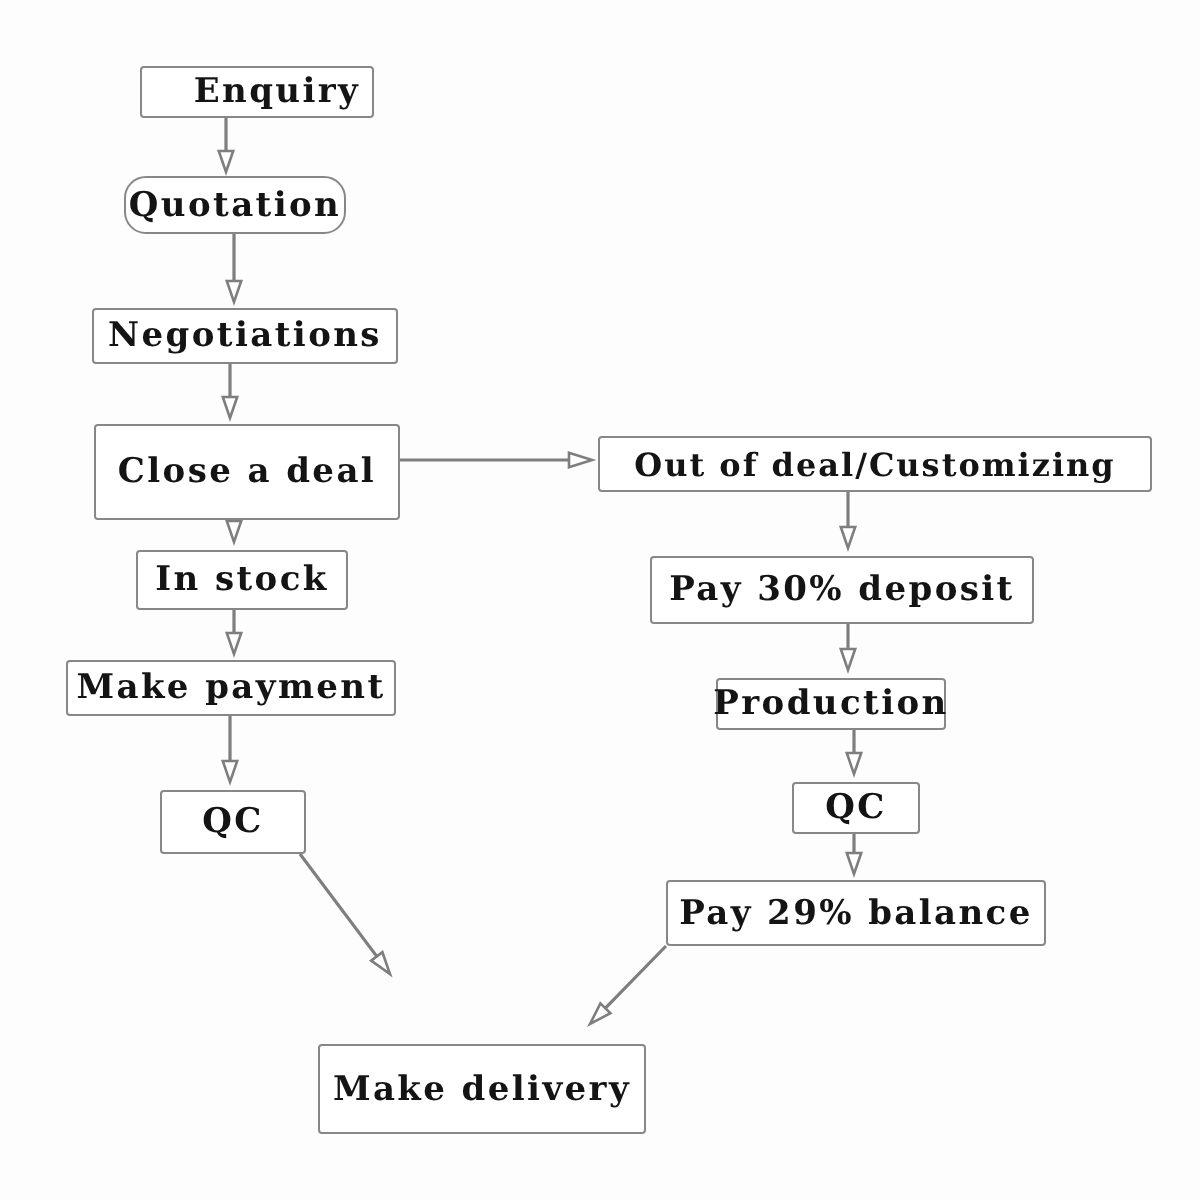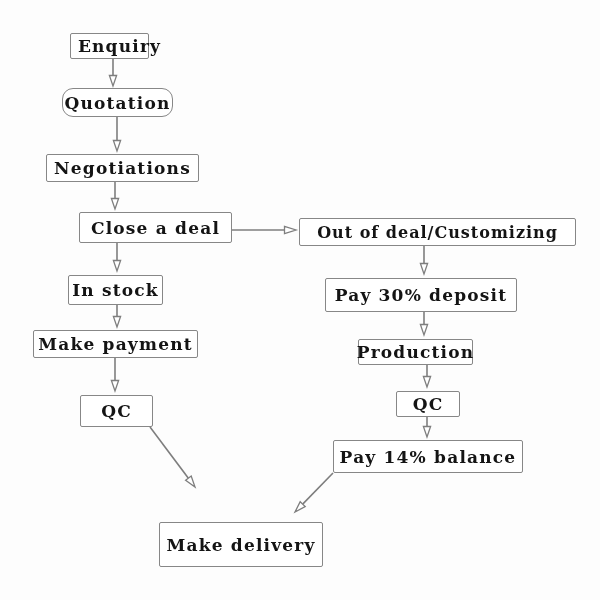--- a/index.html
+++ b/index.html
@@ -42,25 +42,25 @@
     align-items: center;
     justify-content: center;
     color: #141414;
     font-weight: bold;
     font-size: 17px;
     letter-spacing: 1.2px;
     white-space: nowrap;
   }
   .node.small-text { font-size: 16px; letter-spacing: 1px; }
   
-  #n-enquiry       { left: 70px;  top: 33px;  width: 79px;  height: 26px; padding-left: 20px; }
+  #n-enquiry       { left: 70px;  top: 33px;  width: 117px;  height: 26px; padding-left: 20px; }
   #n-quotation     { left: 62px;  top: 88px;  width: 111px; height: 29px; border-radius: 11px; }
   #n-negotiations  { left: 46px;  top: 154px; width: 153px; height: 28px; }
-  #n-close-deal    { left: 47px;  top: 212px; width: 153px; height: 31px; margin-left: 32px; }
-  #n-in-stock      { left: 68px;  top: 275px; width: 95px;  height: 30px; }
+  #n-close-deal    { left: 47px;  top: 212px; width: 153px; height: 48px; }
+  #n-in-stock      { left: 68px;  top: 275px; width: 106px;  height: 30px; }
   #n-make-payment  { left: 33px;  top: 330px; width: 165px; height: 28px; }
   #n-qc-left       { left: 80px;  top: 395px; width: 73px;  height: 32px; }
   #n-out-of-stock  { left: 299px; top: 218px; width: 277px; height: 28px; }
   #n-pay-deposit   { left: 325px; top: 278px; width: 192px; height: 34px; }
   #n-production    { left: 358px; top: 339px; width: 115px; height: 26px; }
   #n-qc-right      { left: 396px; top: 391px; width: 64px;  height: 26px; }
   #n-pay-balance   { left: 333px; top: 440px; width: 190px; height: 33px; }
   #n-make-delivery { left: 159px; top: 522px; width: 164px; height: 45px; text-align: center; }
 </style>
 </head>
@@ -163,19 +163,19 @@
   <div class="node" id="n-pay-deposit">
     <span>Pay 30% deposit</span>
   </div>
   <div class="node" id="n-production">
     <span>Production</span>
   </div>
   <div class="node" id="n-qc-right">
     <span>QC</span>
   </div>
   <div class="node" id="n-pay-balance">
-    <span>Pay 14% balance</span>
+    <span>Pay 29% balance</span>
   </div>
   <div class="node" id="n-make-delivery">
     <span>Make delivery</span>
   </div>
 
 </div>
 
 </body></html>

